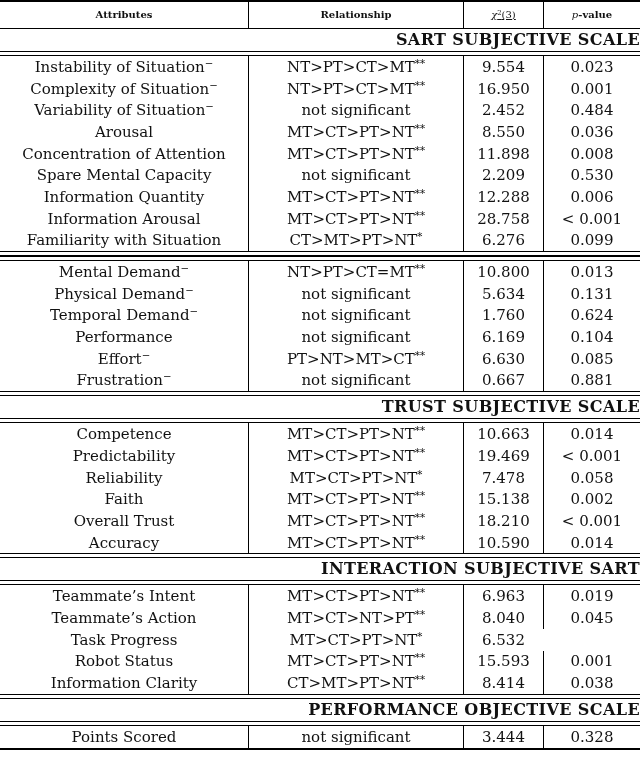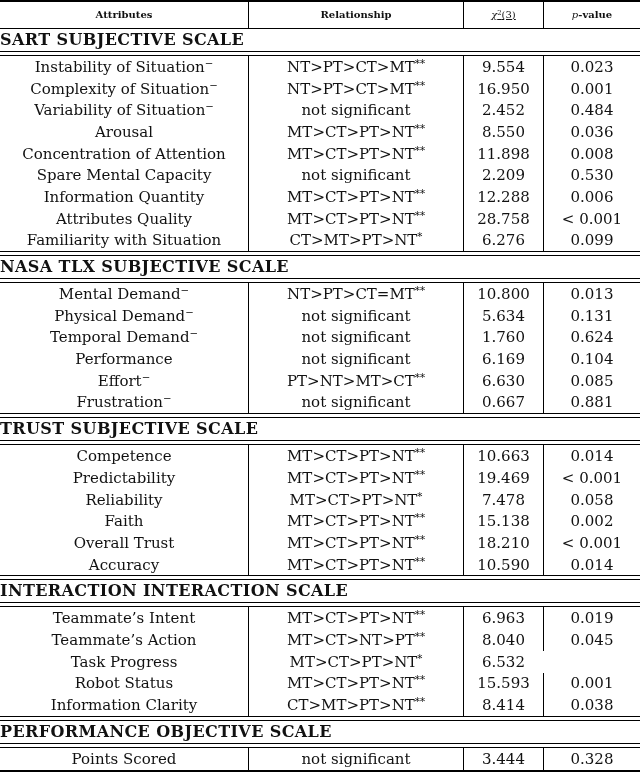--- a/index.html
+++ b/index.html
@@ -56,21 +56,21 @@
   .chi-cell .chi {
     font-style: italic;
   }
   .pcol .pital {
     font-style: italic;
     font-weight: normal;
   }
   .section-title {
     height: 22px;
     line-height: 22px;
-    text-align: left;
+    text-align: right;
     font-weight: bold;
     font-size: 16px;
     letter-spacing: 0.4px;
   }
   .data-row {
     height: 21.7px;
     font-size: 15px;
   }
   sup {
     font-size: 0.68em;
@@ -209,21 +209,21 @@
     <div class="cell c3">
               <span class="chi-text">12.288</span>
             </div>
     <div class="cell c4">
               <span class="p-text">0.006</span>
             </div>
   </div>
 
   <div class="grid-row data-row">
     <div class="cell c1">
-              <span><span class="attr-text">Attributes Quality</span><sup class="attr-sup"></sup></span>
+              <span><span class="attr-text">Information Arousal</span><sup class="attr-sup"></sup></span>
             </div>
     <div class="cell c2">
               <span><span class="rel-text">MT&gt;CT&gt;PT&gt;NT</span><sup class="rel-sup">**</sup></span>
             </div>
     <div class="cell c3">
               <span class="chi-text">28.758</span>
             </div>
     <div class="cell c4">
               <span class="p-text">&lt; 0.001</span>
             </div>
@@ -241,21 +241,20 @@
             </div>
     <div class="cell c4">
               <span class="p-text">0.099</span>
             </div>
   </div>
 </div>
     <div class="dblrule section-end-rule"></div>
   </div>
 
   <div class="section">
-    <div class="section-title">NASA TLX SUBJECTIVE SCALE</div>
     <div class="dblrule"></div>
     <div class="section-rows">
   <div class="grid-row data-row">
     <div class="cell c1">
               <span><span class="attr-text">Mental Demand</span><sup class="attr-sup">−</sup></span>
             </div>
     <div class="cell c2">
               <span><span class="rel-text">NT&gt;PT&gt;CT=MT</span><sup class="rel-sup">**</sup></span>
             </div>
     <div class="cell c3">
@@ -435,21 +434,21 @@
             </div>
     <div class="cell c4">
               <span class="p-text">0.014</span>
             </div>
   </div>
 </div>
     <div class="dblrule section-end-rule"></div>
   </div>
 
   <div class="section">
-    <div class="section-title">INTERACTION INTERACTION SCALE</div>
+    <div class="section-title">INTERACTION SUBJECTIVE SART</div>
     <div class="dblrule"></div>
     <div class="section-rows">
   <div class="grid-row data-row">
     <div class="cell c1">
               <span><span class="attr-text">Teammate’s Intent</span><sup class="attr-sup"></sup></span>
             </div>
     <div class="cell c2">
               <span><span class="rel-text">MT&gt;CT&gt;PT&gt;NT</span><sup class="rel-sup">**</sup></span>
             </div>
     <div class="cell c3">

